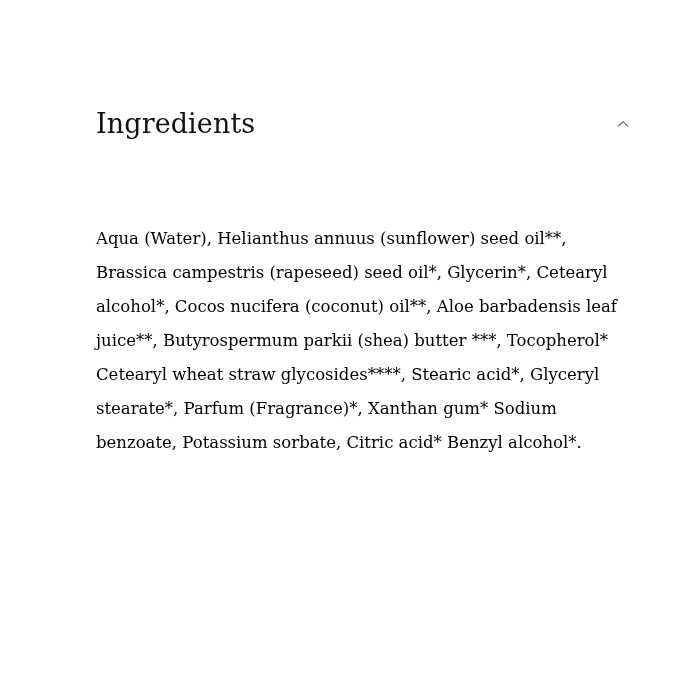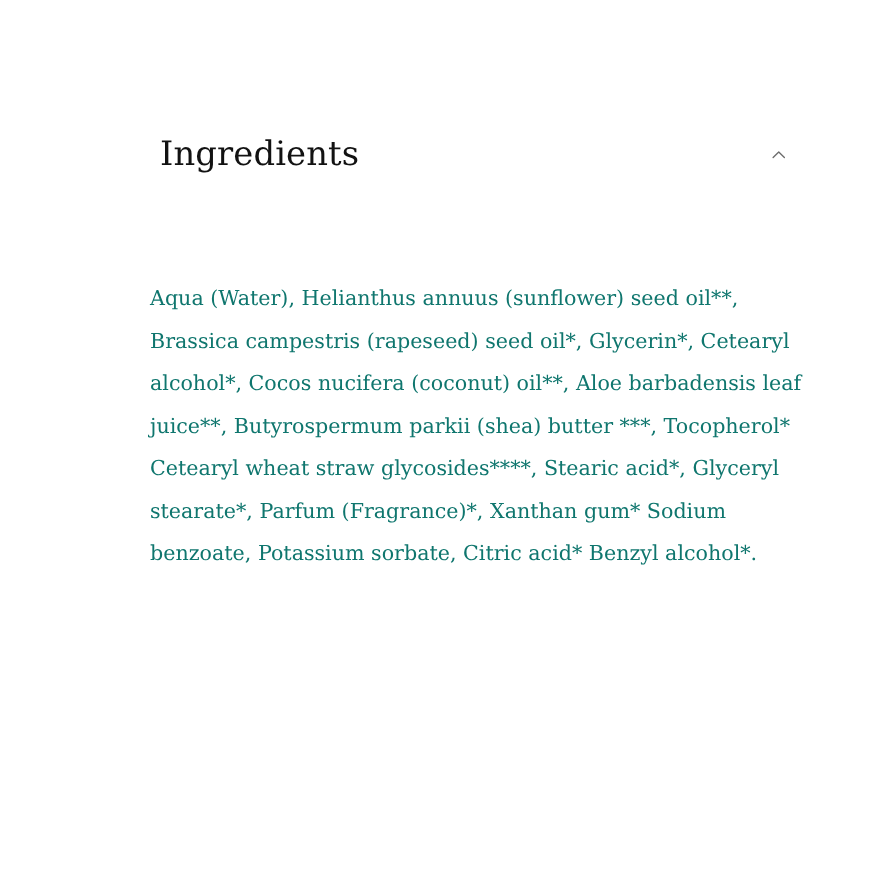--- a/index.html
+++ b/index.html
@@ -22,21 +22,20 @@
     padding: 0 96px;
   }
   .section-header {
     position: absolute;
     top: 108px;
     left: 96px;
     right: 68px;
     display: flex;
     align-items: center;
     justify-content: space-between;
-    margin-left: 32px;
   }
   .section-title {
     font-family: "DejaVu Serif", "Liberation Serif", serif;
     font-size: 27px;
     font-weight: 400;
     line-height: 1.2;
     color: #121212;
     letter-spacing: 0.1px;
     margin: 0;
   }
@@ -55,23 +54,22 @@
   .collapse-toggle svg {
     display: block;
   }
   .body-copy {
     position: absolute;
     top: 222px;
     left: 96px;
     width: 524px;
     font-size: 16.5px;
     line-height: 34px;
-    color: #0f766e;
+    color: #000000;
     font-family: "DejaVu Serif", "Liberation Serif", serif;
-    margin-left: 24px;
   }
   .body-copy p {
     margin: 0;
   }
   .footnotes {
     margin-top: 0;
   }
 </style>
 </head>
 <body>

